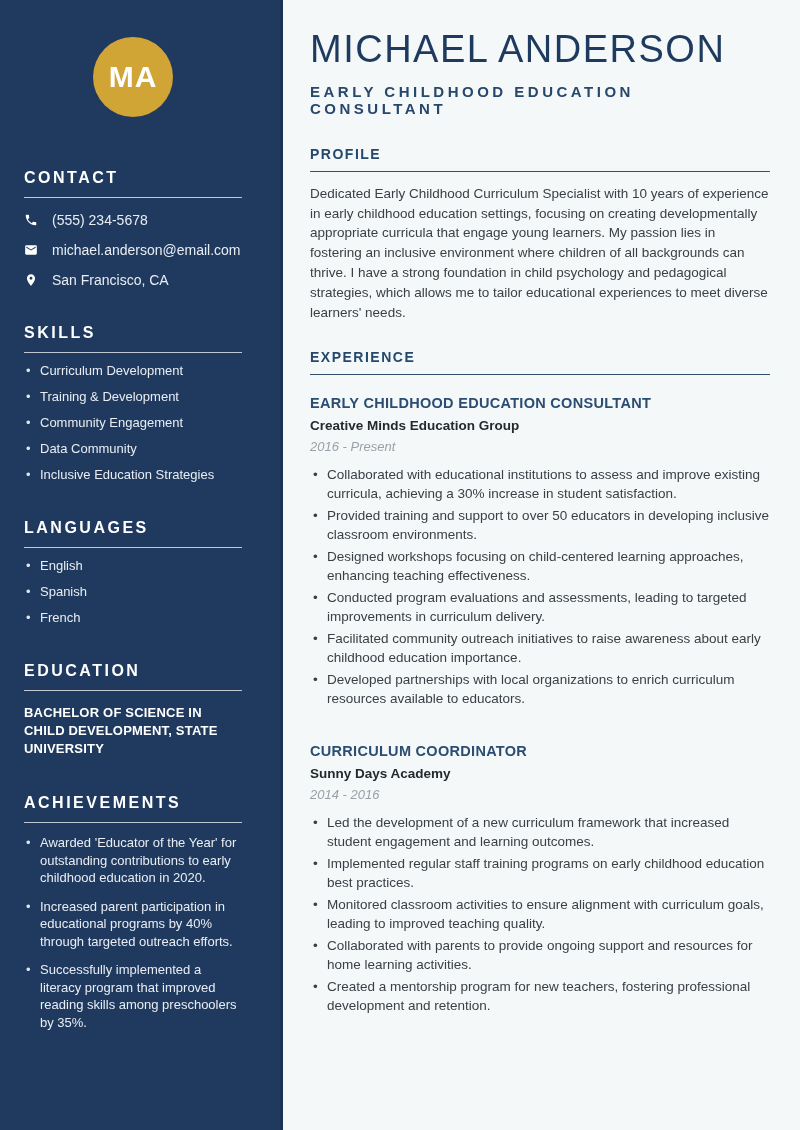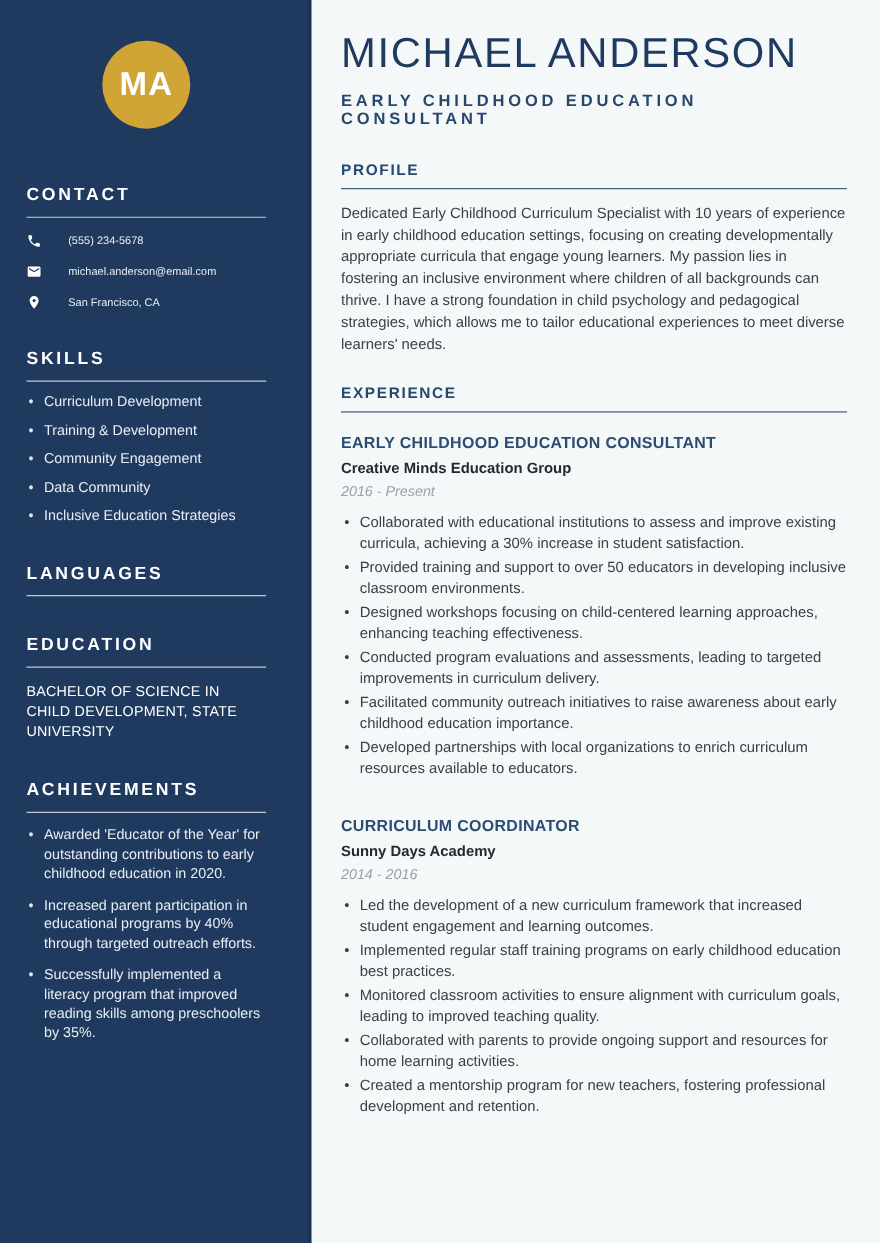--- a/index.html
+++ b/index.html
@@ -35,34 +35,34 @@
   .side-section.first { margin-top: 52px; }
   .side-heading {
     color: #ffffff; font-size: 16px; font-weight: 700;
     letter-spacing: 2.5px;
   }
   .side-rule {
     border: none; border-top: 1px solid rgba(255,255,255,0.72);
     margin-top: 10px;
   }
   .contact-row {
-    display: flex; align-items: center; gap: 24px;
-    margin-top: 14px; font-size: 10px;
+    display: flex; align-items: center; gap: 14px;
+    margin-top: 14px; font-size: 14px;
   }
   .contact-row .cicon { flex: 0 0 14px; display: flex; align-items: center; }
   .side-list { list-style: none; margin-top: 9px; }
   .side-list li {
     position: relative; padding-left: 16px;
     font-size: 13px; margin-top: 10px; line-height: 16px;
   }
   .side-list li::before {
     content: "•"; position: absolute; left: 2px; top: 0; color: #dfe5ec;
   }
   .degree {
-    margin-top: 13px; font-size: 13px; font-weight: 400;
+    margin-top: 13px; font-size: 13px; font-weight: 700;
     line-height: 18px; color: #ffffff; letter-spacing: 0.2px;
   }
   .ach-list li { line-height: 17.5px; margin-top: 11px; }
 
   
   .main {
     flex: 1 1 auto;
     padding: 30px 30px 0 27px;
   }
   .name {
@@ -152,20 +152,25 @@
         <li>Training &amp; Development</li>
         <li>Community Engagement</li>
         <li>Data Community</li>
         <li>Inclusive Education Strategies</li>
       </ul>
     </section>
 
     <section class="side-section">
       <div class="side-heading">LANGUAGES</div>
       <hr class="side-rule">
+      <ul class="side-list">
+        <li>English</li>
+        <li>Spanish</li>
+        <li>French</li>
+      </ul>
     </section>
 
     <section class="side-section">
       <div class="side-heading">EDUCATION</div>
       <hr class="side-rule">
       <div class="degree">BACHELOR OF SCIENCE IN CHILD DEVELOPMENT, STATE UNIVERSITY</div>
     </section>
 
     <section class="side-section">
       <div class="side-heading">ACHIEVEMENTS</div>

